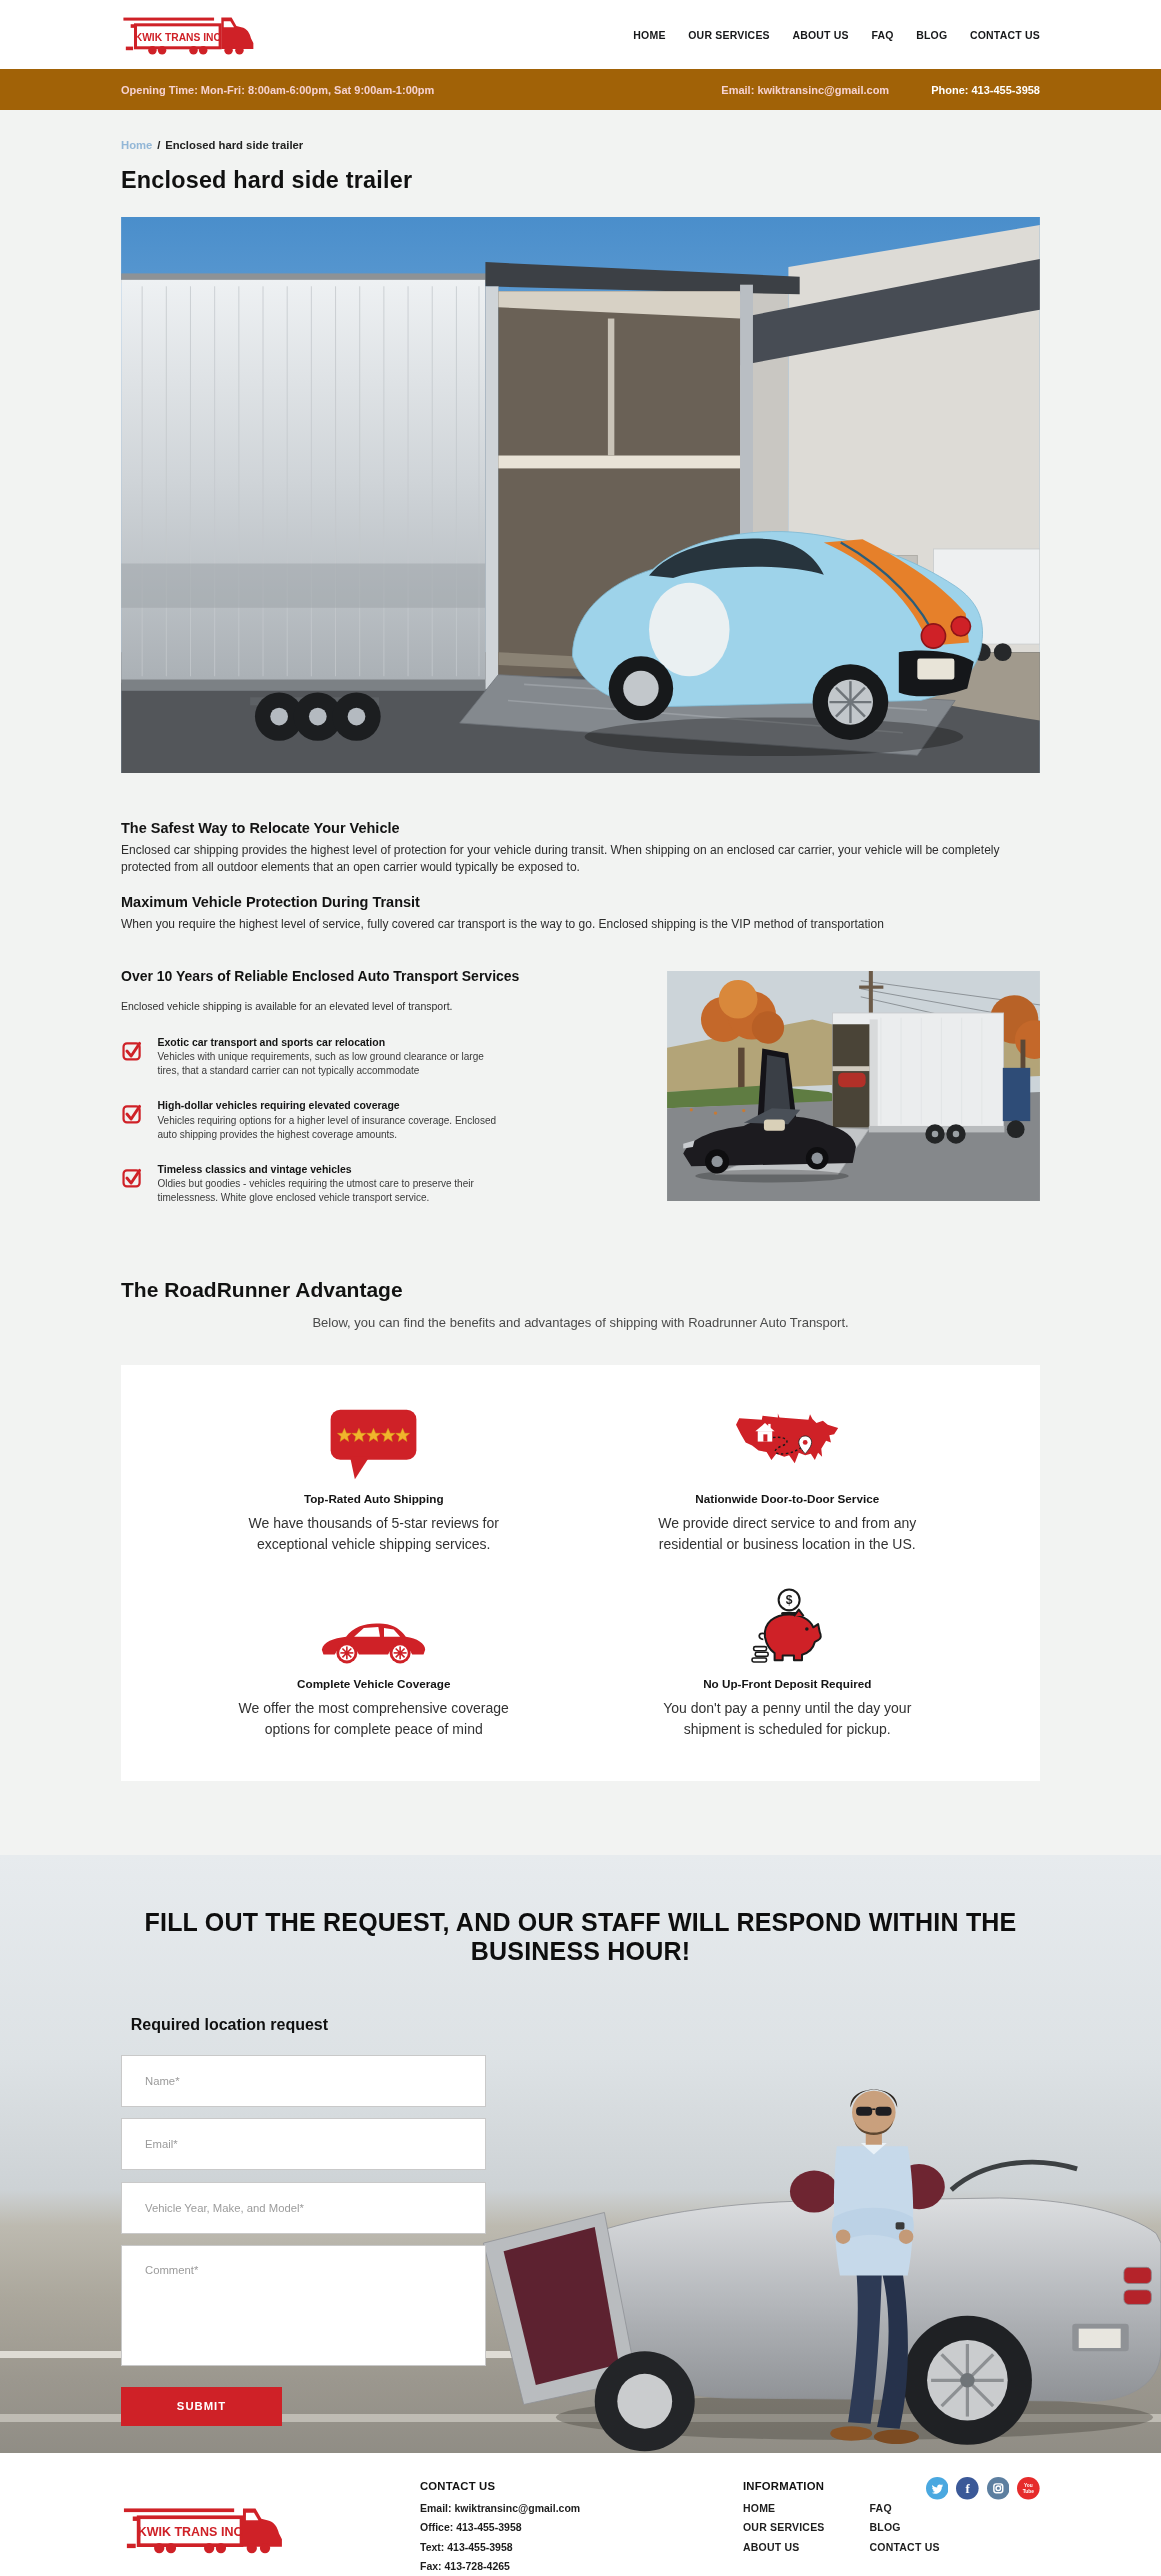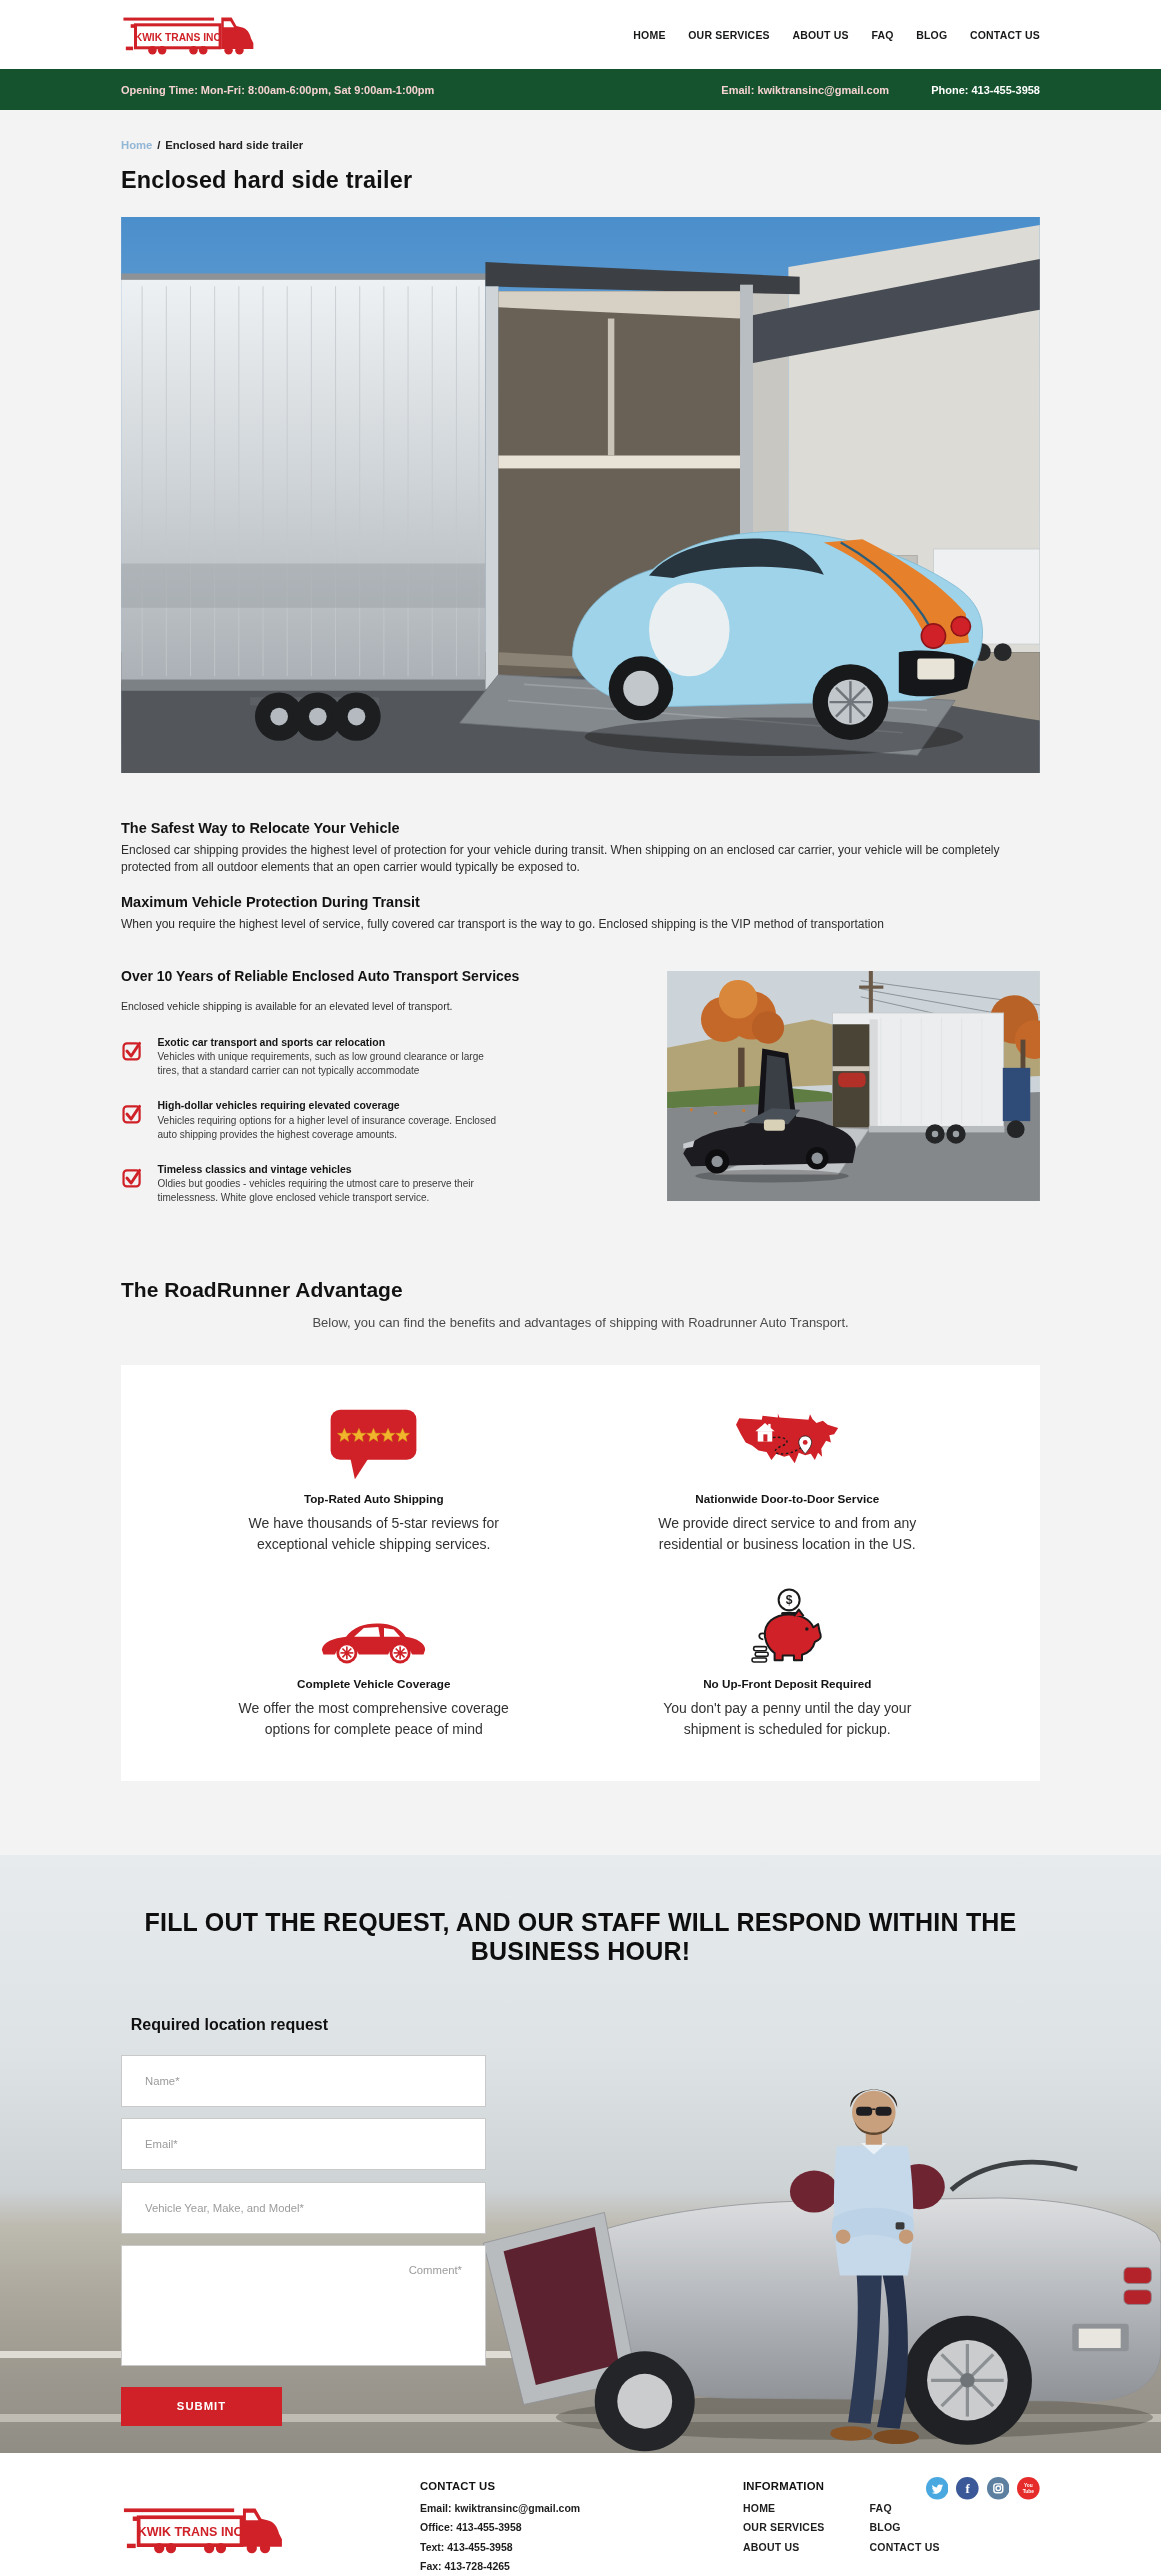--- a/index.html
+++ b/index.html
@@ -12,21 +12,21 @@
   .container { width:919px; margin:0 auto; }
 
   
   .site-header { height:69px; background:#fff; display:flex; align-items:center; }
   .header-inner { width:919px; margin:0 auto; display:flex; justify-content:space-between; align-items:center; }
   .logo-svg { display:block; }
   .main-nav { display:flex; gap:22.6px; }
   .main-nav a { font-size:10.5px; font-weight:bold; color:#17181a; text-decoration:none; letter-spacing:0.2px; }
 
   
-  .infobar { height:41px; background:#14532d; display:flex; align-items:center; }
+  .infobar { height:41px; background:#a16207; display:flex; align-items:center; }
   .infobar-inner { width:919px; margin:0 auto; display:flex; justify-content:space-between; align-items:center; }
   .infobar-hours { color:#f6d2d2; font-size:11px; font-weight:bold; }
   .infobar-right { display:flex; gap:42px; align-items:center; }
   .infobar-email { color:#f6d2d2; font-size:11px; font-weight:bold; }
   .infobar-phone { color:#ffffff; font-size:11px; font-weight:bold; }
 
   
   .main { background:#f2f3f2; padding:29px 0 0 0; }
   .breadcrumb { font-size:11.3px; font-weight:bold; color:#222; margin:0 0 16px 0; }
   .breadcrumb a { color:#93b7d7; text-decoration:none; }
@@ -66,21 +66,21 @@
   .lane-line-1 { position:absolute; left:0; bottom:95px; width:56%; height:6.5px; background:#eae8e0; opacity:.85; }
   .lane-line-2 { position:absolute; left:0; bottom:31px; width:100%; height:8px; background:#dcd9d0; opacity:.6; }
   .request-art { position:absolute; right:0; bottom:0; width:726px; height:452px; }
   .request-inner { position:relative; padding-top:53px; z-index:2; }
   .request-heading { text-align:center; font-size:25px; font-weight:bold; color:#0e0e0e; margin:0 0 50px 0; letter-spacing:0.2px; }
   .form-title { font-size:16px; font-weight:bold; color:#101010; margin:0 0 21px 9.7px; }
   .request-form { width:365px; }
   .field { display:block; width:365px; border:0.8px solid #c9c9c9; background:#ffffff;
     padding:0 23px; height:52px; font-size:11.3px; color:#333; margin-bottom:11.3px;
     font-family:"Liberation Sans", sans-serif; outline:none; }
-  textarea.field { height:121px; padding-top:18px; resize:none;text-align:right; }
+  textarea.field { height:121px; padding-top:18px; resize:none; }
   .field::placeholder { color:#9b9b9b; }
   .submit-btn { width:161px; height:39px; background:#cf2127; color:#ffffff; border:none;
     font-family:"Liberation Sans", sans-serif; font-size:11.3px; font-weight:bold;
     letter-spacing:1px; margin-top:9.7px; cursor:pointer; }
 
   
   .site-footer { background:#ffffff; padding:27.4px 0 22.6px 0; }
   .footer-inner { width:919px; margin:0 auto; display:flex; }
   .footer-logo { width:194px; margin-right:105px; padding-top:21px; }
   .footer-contact { width:323px; }

